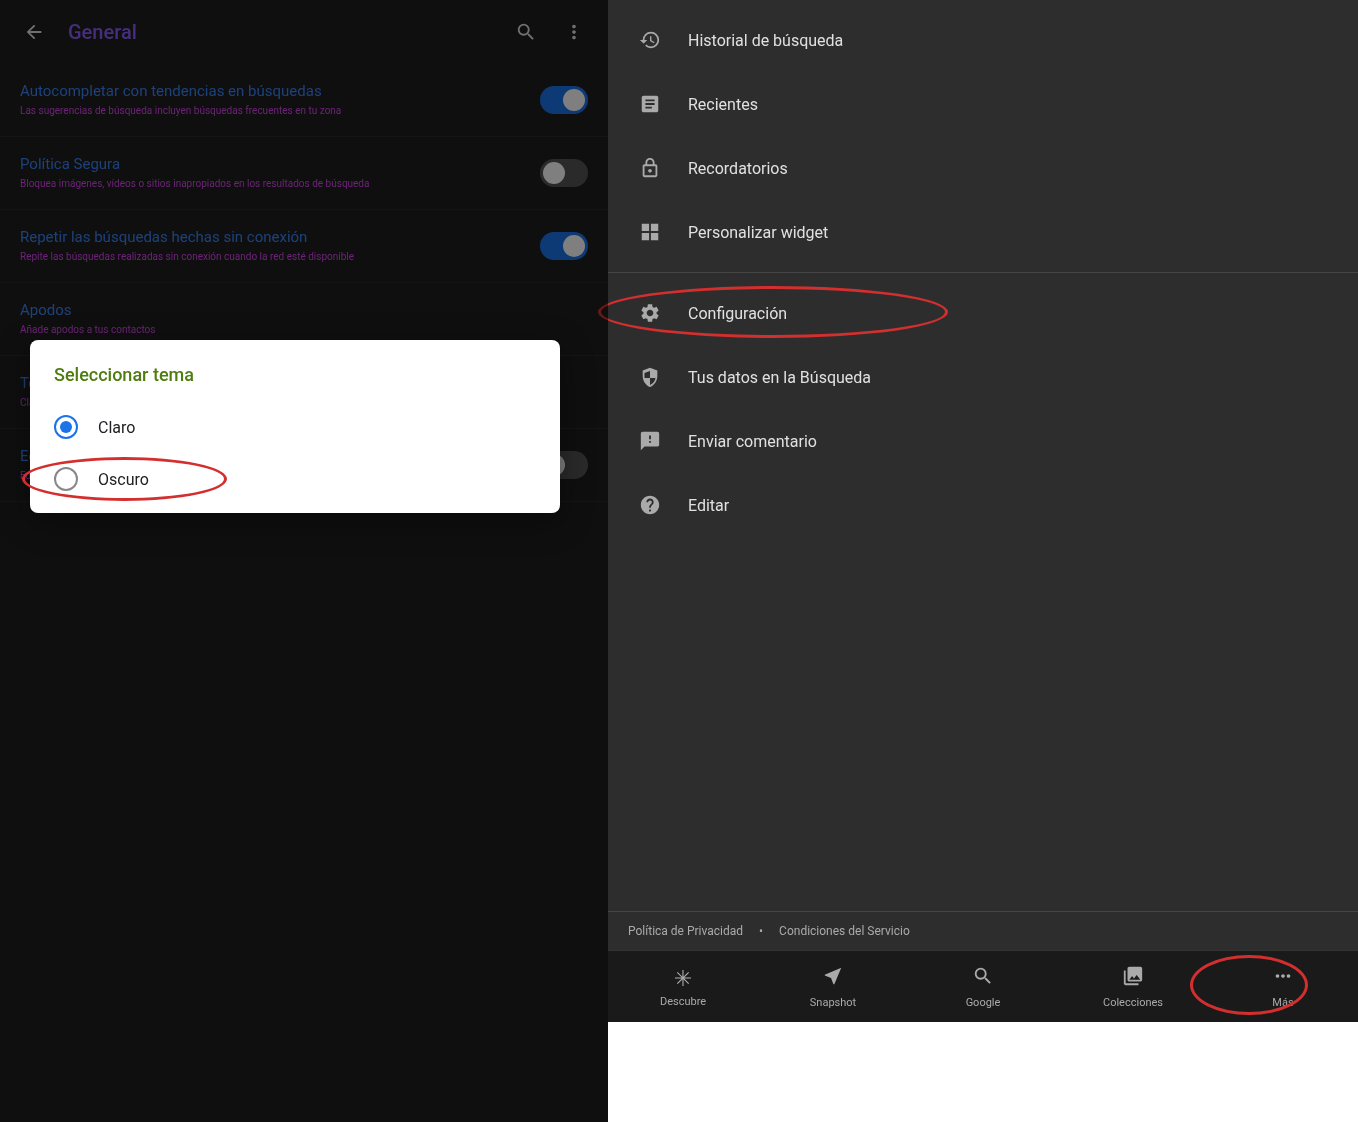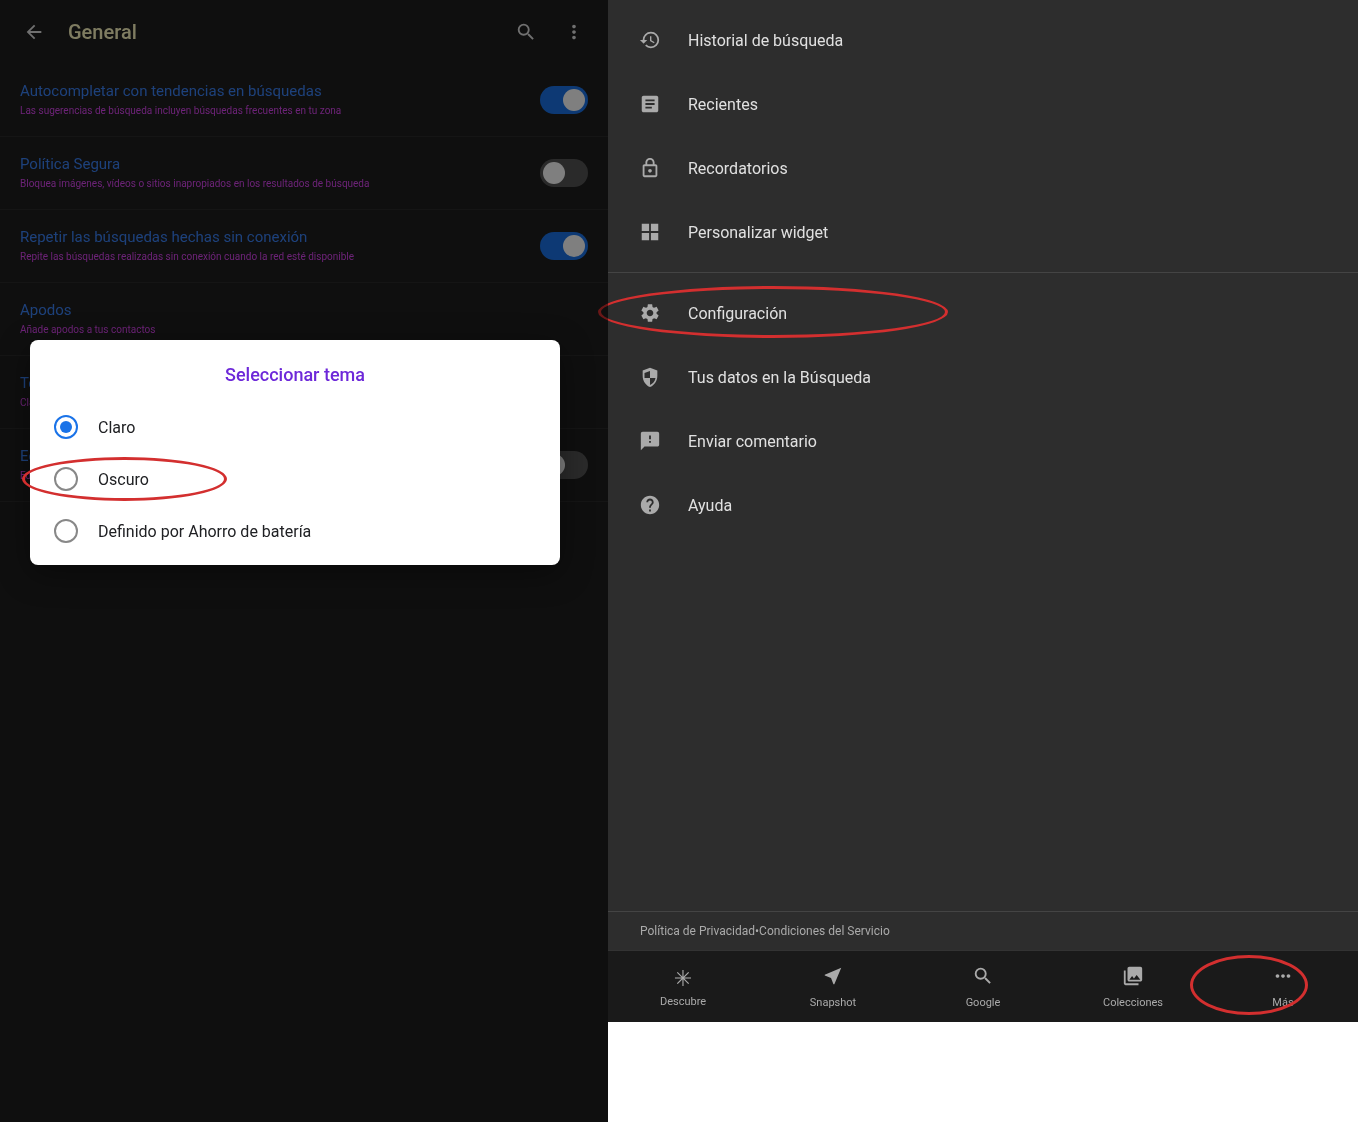--- a/index.html
+++ b/index.html
@@ -36,21 +36,21 @@
       display: flex;
       align-items: center;
       justify-content: center;
       cursor: pointer;
     }
 
     .header-title {
       flex: 1;
       font-size: 20px;
       font-weight: 500;
-      color: #fef9c3;
+      color: #8b5cf6;
       margin-left: 16px;
     }
 
     .header-icons {
       display: flex;
       gap: 12px;
     }
 
     .icon-btn {
       width: 36px;
@@ -146,23 +146,22 @@
       background: white;
       border-radius: 8px;
       width: 530px;
       padding: 24px 0 8px 0;
       box-shadow: 0 8px 32px rgba(0,0,0,0.4);
     }
 
     .dialog-title {
       font-size: 18px;
       font-weight: 500;
-      color: #6d28d9;
+      color: #4d7c0f;
       padding: 0 24px 16px 24px;
-      text-align: center;
     }
 
     .radio-option {
       display: flex;
       align-items: center;
       padding: 14px 24px;
       cursor: pointer;
     }
 
     .radio-circle {
@@ -237,24 +236,24 @@
       color: #e0e0e0;
     }
 
     .menu-divider {
       height: 1px;
       background: #444;
       margin: 8px 0;
     }
 
     .footer-links {
-      padding: 12px 32px;
-      display: flex;
-      align-items: center;
-      gap: 0;
+      padding: 12px 20px;
+      display: flex;
+      align-items: center;
+      gap: 16px;
       border-top: 1px solid #444;
     }
 
     .footer-link {
       font-size: 12px;
       color: #aaa;
       cursor: pointer;
     }
 
     .footer-dot {
@@ -382,24 +381,20 @@
         <span class="radio-label">Claro</span>
       </div>
 
       <div class="radio-option" style="position:relative;">
         <div class="radio-circle unselected"></div>
         <span class="radio-label">Oscuro</span>
 
         <div style="position:absolute; border:3px solid #d32f2f; border-radius:50%; left:-8px; top:4px; width:205px; height:44px; pointer-events:none;"></div>
       </div>
 
-      <div class="radio-option">
-        <div class="radio-circle unselected"></div>
-        <span class="radio-label">Definido por Ahorro de batería</span>
-      </div>
     </div>
   </div>
 </div>
 
 <div class="right-panel">
   <div class="menu-list" style="position:relative;">
 
     <div class="menu-item">
       <div class="menu-icon">
         <svg viewBox="0 0 24 24" style="color:#aaa">
@@ -466,21 +461,21 @@
       </div>
       <span class="menu-label">Enviar comentario</span>
     </div>
 
     <div class="menu-item">
       <div class="menu-icon">
         <svg viewBox="0 0 24 24" style="color:#aaa">
           <path d="M12 2C6.48 2 2 6.48 2 12s4.48 10 10 10 10-4.48 10-10S17.52 2 12 2zm1 17h-2v-2h2v2zm2.07-7.75l-.9.92C13.45 12.9 13 13.5 13 15h-2v-.5c0-1.1.45-2.1 1.17-2.83l1.24-1.26c.37-.36.59-.86.59-1.41 0-1.1-.9-2-2-2s-2 .9-2 2H8c0-2.21 1.79-4 4-4s4 1.79 4 4c0 .88-.36 1.68-.93 2.25z"></path>
         </svg>
       </div>
-      <span class="menu-label">Ayuda</span>
+      <span class="menu-label">Editar</span>
     </div>
   </div>
 
   <div class="footer-links">
     <span class="footer-link">Política de Privacidad</span>
     <span class="footer-dot">•</span>
     <span class="footer-link">Condiciones del Servicio</span>
   </div>
 
   <div class="bottom-nav">

